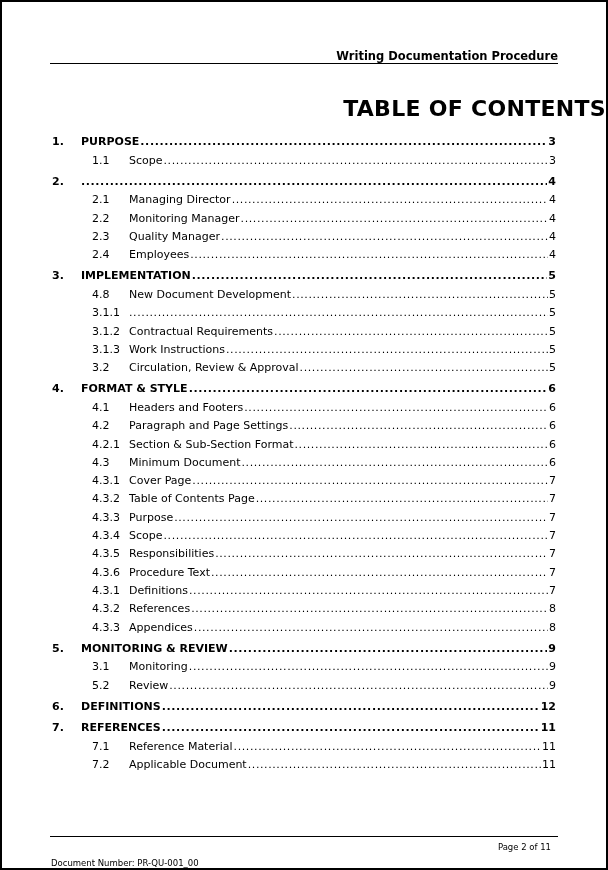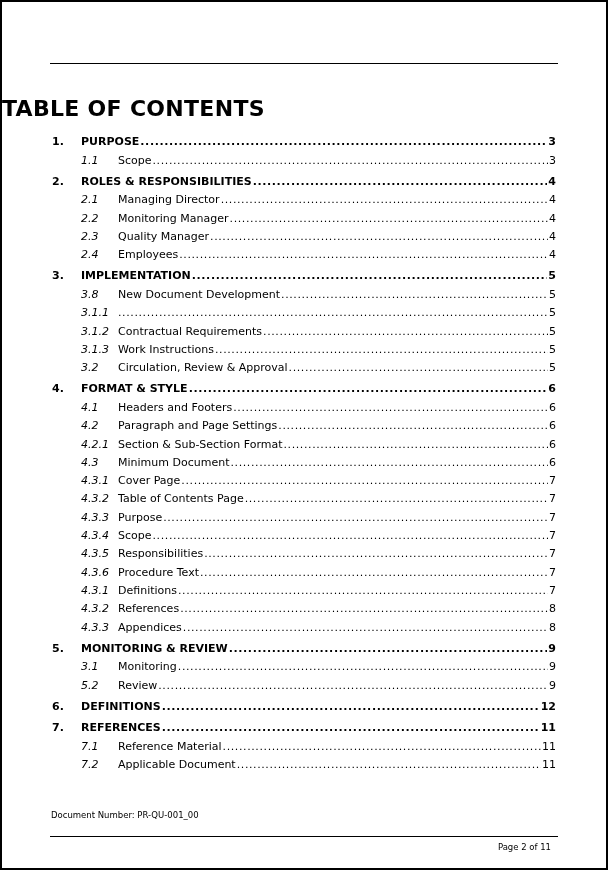--- a/index.html
+++ b/index.html
@@ -3,61 +3,61 @@
 <meta charset="utf-8">
 <style>
   html, body { margin: 0; padding: 0; background: #ffffff; }
   body { width: 608px; height: 870px; position: relative; overflow: hidden;
          font-family: "DejaVu Sans", "Liberation Sans", sans-serif; color: #000; }
   .page { position: absolute; left: 0; top: 0; width: 604px; height: 866px;
           border-left: 2px solid #000; border-top: 2px solid #000;
           border-right: 2px solid #000; border-bottom: 2px solid #000; background: #fff; }
   .header-title { position: absolute; right: 48px; top: 47px; font-size: 11.5px; font-weight: bold; }
   .header-rule { position: absolute; left: 48px; right: 48px; top: 61px; height: 0; border-top: 1.5px solid #000; }
-  .toc-title { position: absolute; left: 0; right: 0; top: 94px; text-align: left;
+  .toc-title { position: absolute; left: 0; right: 0; top: 94px; text-align: right;
                font-size: 22px; font-weight: bold; letter-spacing: 0.3px; }
   .toc { position: absolute; left: 50px; right: 50px; top: 133px; }
   .row { position: relative; display: flex; align-items: baseline; font-size: 11px; height: 18.3px; }
   .row.lvl1 { font-weight: bold; margin-top: 3px; height: 18.5px; }
   .row.lvl1:first-child { margin-top: 0; }
   .num { flex: 0 0 auto; }
   .lvl1 .num { width: 29px; }
-  .lvl2 .num { width: 37px; margin-left: 29px; font-style: italic; }
+  .lvl2 .num { width: 37px; margin-left: 40px; }
   .label { flex: 0 0 auto; white-space: nowrap; padding-right: 1px; }
   .leader { flex: 1 1 auto; overflow: hidden; white-space: nowrap; color: #000; letter-spacing: 0.6px; }
   .leader::after { content: "........................................................................................................................................................................................................................"; }
   .page-no { flex: 0 0 auto; text-align: right; padding-left: 1px; }
   .footer-rule { position: absolute; left: 48px; right: 48px; top: 834px; border-top: 1px solid #000; }
-  .footer-left { position: absolute; left: 49px; top: 808px; font-size: 8.5px; }
+  .footer-left { position: absolute; left: 49px; top: 856px; font-size: 8.5px; }
   .footer-right { position: absolute; right: 55px; top: 840px; font-size: 8.5px; }
 </style>
 </head>
 <body>
 
 <div class="page">
+  <div class="header-title">Writing Documentation Procedure</div>
   <div class="header-rule"></div>
 
   <div class="toc-title">TABLE OF CONTENTS</div>
 
   <div class="toc" id="toc">
       <div class="row lvl1">
         <span class="num">1.</span>
         <span class="label">PURPOSE</span>
         <span class="leader"></span>
         <span class="page-no">3</span>
       </div>
       <div class="row lvl2">
         <span class="num">1.1</span>
         <span class="label">Scope</span>
         <span class="leader"></span>
         <span class="page-no">3</span>
       </div>
       <div class="row lvl1">
         <span class="num">2.</span>
-        <span class="label">ROLES &amp; RESPONSIBILITIES</span>
         <span class="leader"></span>
         <span class="page-no">4</span>
       </div>
       <div class="row lvl2">
         <span class="num">2.1</span>
         <span class="label">Managing Director</span>
         <span class="leader"></span>
         <span class="page-no">4</span>
       </div>
       <div class="row lvl2">
@@ -78,21 +78,21 @@
         <span class="leader"></span>
         <span class="page-no">4</span>
       </div>
       <div class="row lvl1">
         <span class="num">3.</span>
         <span class="label">IMPLEMENTATION</span>
         <span class="leader"></span>
         <span class="page-no">5</span>
       </div>
       <div class="row lvl2">
-        <span class="num">3.8</span>
+        <span class="num">4.8</span>
         <span class="label">New Document Development</span>
         <span class="leader"></span>
         <span class="page-no">5</span>
       </div>
       <div class="row lvl2">
         <span class="num">3.1.1</span>
         <span class="leader"></span>
         <span class="page-no">5</span>
       </div>
       <div class="row lvl2">

